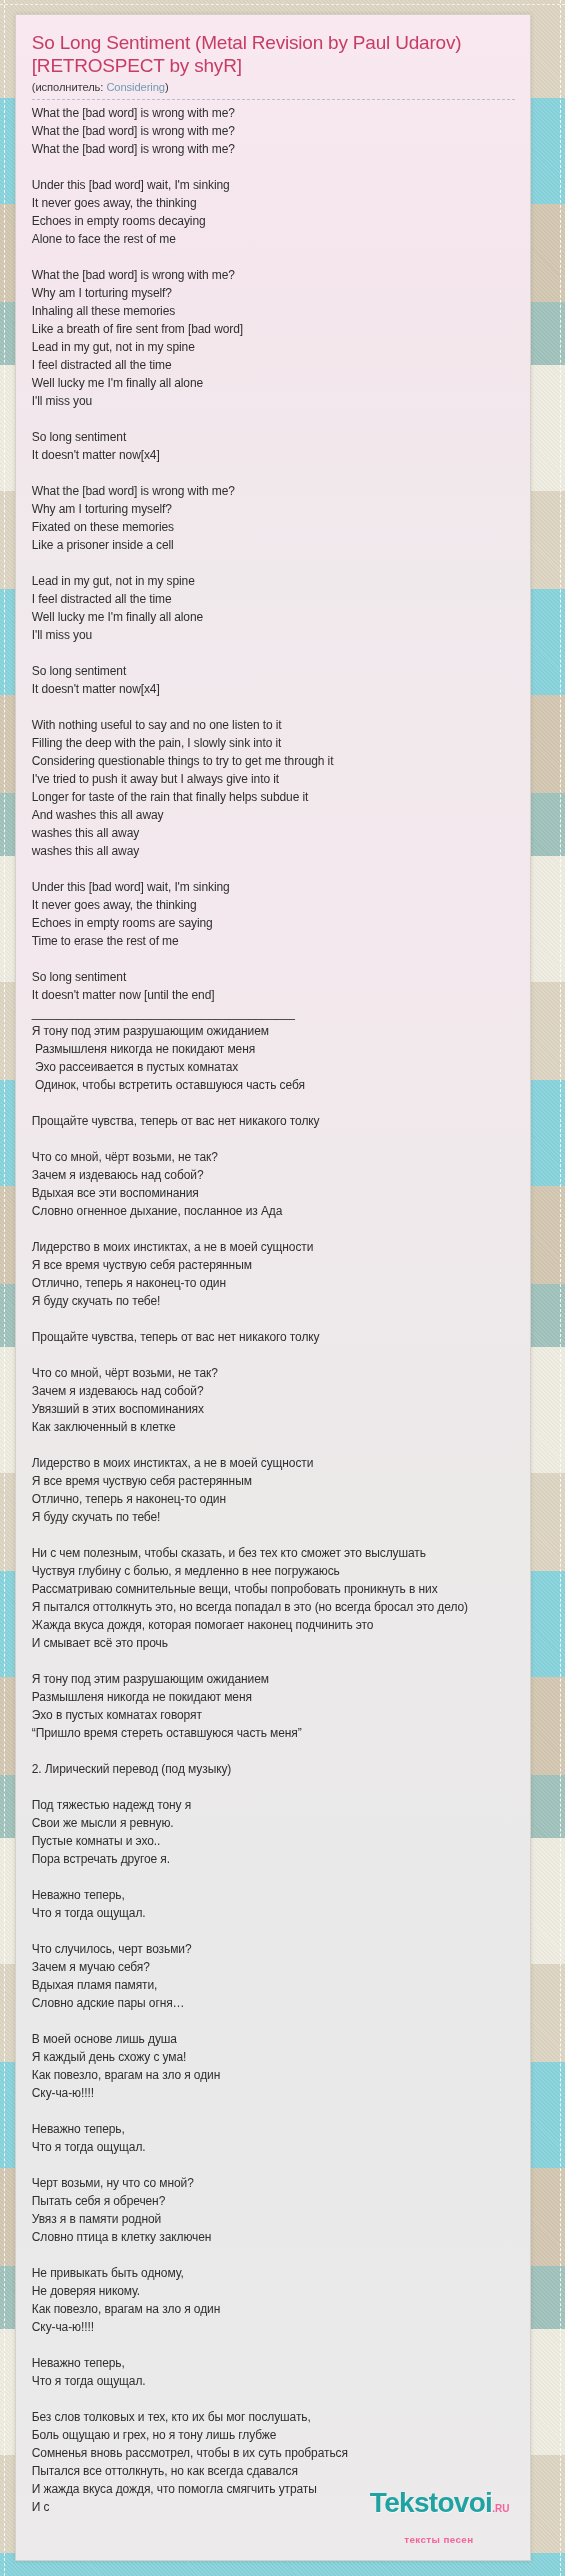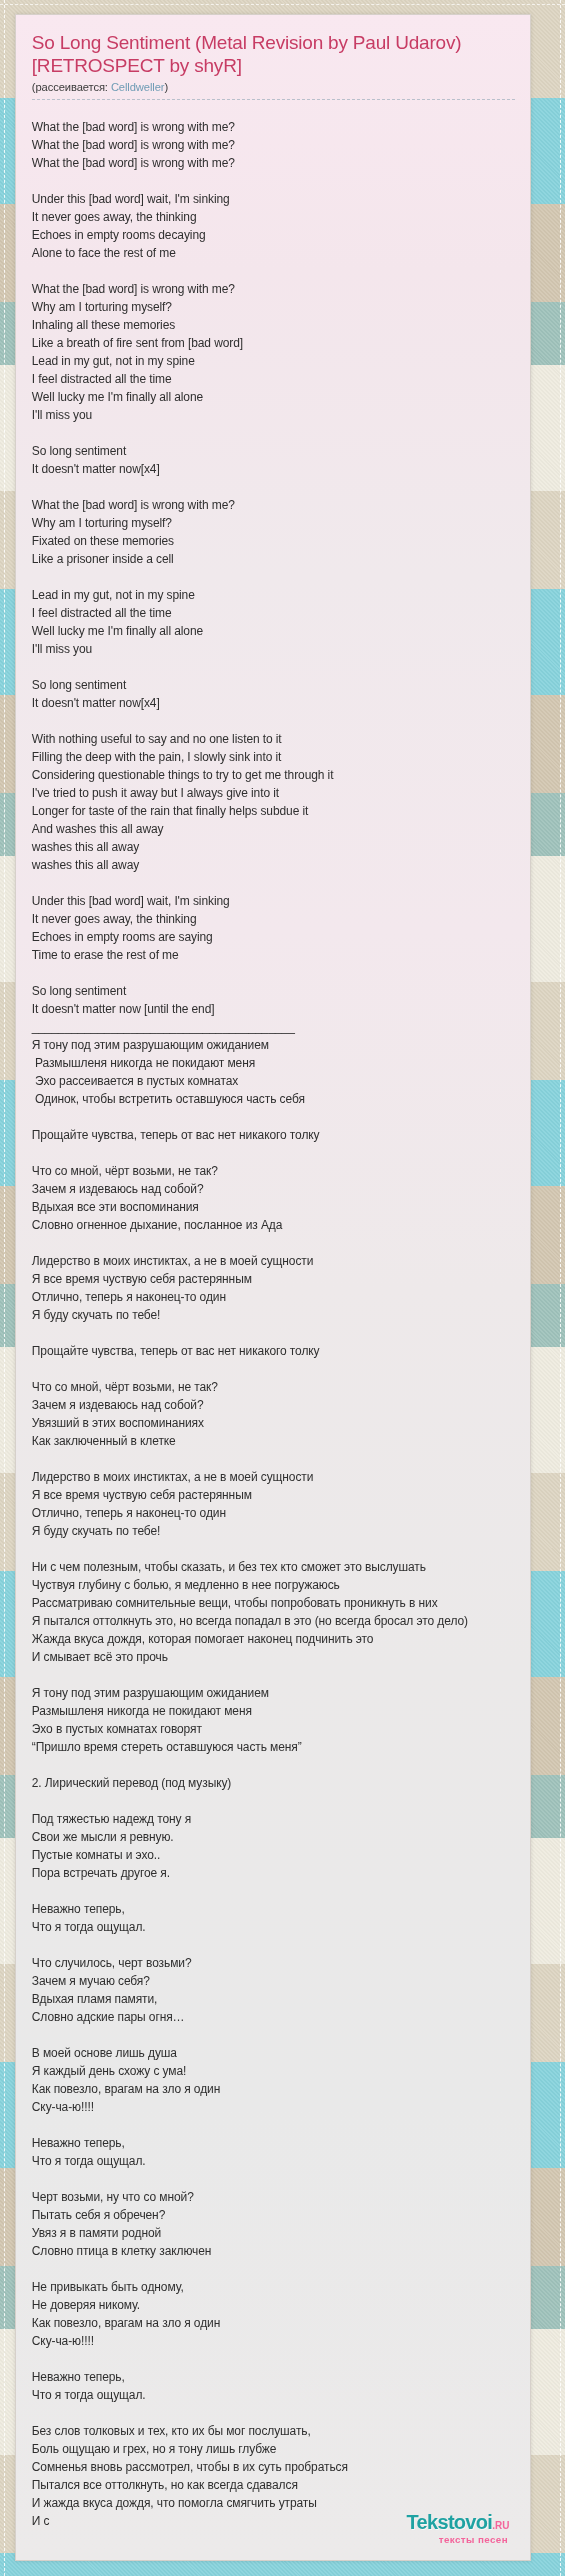--- a/index.html
+++ b/index.html
@@ -44,58 +44,58 @@
   .artist-line{
     margin-top:3.5px;
     font-size:11.2px;line-height:13.3px;color:#3a3a3a;letter-spacing:-0.1px;
   }
   .artist-link{color:#6f9cb5;text-decoration:none;cursor:pointer;}
   .dotted-divider{
     margin-top:4.9px;height:0;
     border-top:0.7px dashed #b9c0cc;
   }
   .lyrics{
-    margin-top:18px;
+    margin-top:4px;
     font-size:12px;line-height:18px;
     letter-spacing:-0.1px;
     color:#2f2f2f;
     white-space:pre-wrap;
   }
   .lyric-line{min-height:18px;}
 
   .logo{
     position:absolute;right:21px;bottom:15.4px;
     text-align:right;line-height:1;
     user-select:none;
   }
   .logo-main{
-    font-size:20px;font-weight:bold;letter-spacing:-0.7px;
+    font-size:28px;font-weight:bold;letter-spacing:-0.7px;
     color:#1fa2a2;
     text-shadow:0.7px 0.7px 0 rgba(255,255,255,.6);
   }
   .logo-suffix{
     font-size:10px;font-weight:bold;color:#f4649b;letter-spacing:0;
   }
   .logo-tagline{
-    margin-top:3px;padding-right:1.4px;
-    font-size:9.8px;font-weight:bold;color:#f4649b;letter-spacing:0.4px;
+    margin-top:18px;padding-right:1.4px;
+    font-size:9.8px;font-weight:bold;color:#f4649b;letter-spacing:0.4px;text-align:center;
   }
 </style>
 </head>
 <body>
 
 <div class="texture"></div>
 <div class="stitch left"></div>
 <div class="stitch right"></div>
 <div class="stitch-top"></div>
 
 <div class="card">
   <h1 class="title">So Long Sentiment (Metal Revision by Paul Udarov) [RETROSPECT by shyR]</h1>
 
-  <div class="artist-line"><span>(рассеивается:</span> <a class="artist-link">Celldweller</a><span>)</span></div>
+  <div class="artist-line"><span>(исполнитель:</span> <a class="artist-link">Considering</a><span>)</span></div>
 
   <div class="dotted-divider"></div>
 
   <div class="lyrics"><div class="lyric-line">What the [bad word] is wrong with me?</div><div class="lyric-line">What the [bad word] is wrong with me?</div><div class="lyric-line">What the [bad word] is wrong with me?</div><div class="lyric-line">&nbsp;</div><div class="lyric-line">Under this [bad word] wait, I'm sinking</div><div class="lyric-line">It never goes away, the thinking</div><div class="lyric-line">Echoes in empty rooms decaying</div><div class="lyric-line">Alone to face the rest of me</div><div class="lyric-line">&nbsp;</div><div class="lyric-line">What the [bad word] is wrong with me?</div><div class="lyric-line">Why am I torturing myself?</div><div class="lyric-line">Inhaling all these memories</div><div class="lyric-line">Like a breath of fire sent from [bad word]</div><div class="lyric-line">Lead in my gut, not in my spine</div><div class="lyric-line">I feel distracted all the time</div><div class="lyric-line">Well lucky me I'm finally all alone</div><div class="lyric-line">I'll miss you</div><div class="lyric-line">&nbsp;</div><div class="lyric-line">So long sentiment</div><div class="lyric-line">It doesn't matter now[x4]</div><div class="lyric-line">&nbsp;</div><div class="lyric-line">What the [bad word] is wrong with me?</div><div class="lyric-line">Why am I torturing myself?</div><div class="lyric-line">Fixated on these memories</div><div class="lyric-line">Like a prisoner inside a cell</div><div class="lyric-line">&nbsp;</div><div class="lyric-line">Lead in my gut, not in my spine</div><div class="lyric-line">I feel distracted all the time</div><div class="lyric-line">Well lucky me I'm finally all alone</div><div class="lyric-line">I'll miss you</div><div class="lyric-line">&nbsp;</div><div class="lyric-line">So long sentiment</div><div class="lyric-line">It doesn't matter now[x4]</div><div class="lyric-line">&nbsp;</div><div class="lyric-line">With nothing useful to say and no one listen to it</div><div class="lyric-line">Filling the deep with the pain, I slowly sink into it</div><div class="lyric-line">Considering questionable things to try to get me through it</div><div class="lyric-line">I've tried to push it away but I always give into it</div><div class="lyric-line">Longer for taste of the rain that finally helps subdue it</div><div class="lyric-line">And washes this all away</div><div class="lyric-line">washes this all away</div><div class="lyric-line">washes this all away</div><div class="lyric-line">&nbsp;</div><div class="lyric-line">Under this [bad word] wait, I'm sinking</div><div class="lyric-line">It never goes away, the thinking</div><div class="lyric-line">Echoes in empty rooms are saying</div><div class="lyric-line">Time to erase the rest of me</div><div class="lyric-line">&nbsp;</div><div class="lyric-line">So long sentiment</div><div class="lyric-line">It doesn't matter now [until the end]</div><div class="lyric-line">________________________________________</div><div class="lyric-line">Я тону под этим разрушающим ожиданием</div><div class="lyric-line"> Размышленя никогда не покидают меня</div><div class="lyric-line"> Эхо рассеивается в пустых комнатах</div><div class="lyric-line"> Одинок, чтобы встретить оставшуюся часть себя</div><div class="lyric-line">&nbsp;</div><div class="lyric-line">Прощайте чувства, теперь от вас нет никакого толку</div><div class="lyric-line">&nbsp;</div><div class="lyric-line">Что со мной, чёрт возьми, не так?</div><div class="lyric-line">Зачем я издеваюсь над собой?</div><div class="lyric-line">Вдыхая все эти воспоминания</div><div class="lyric-line">Словно огненное дыхание, посланное из Ада</div><div class="lyric-line">&nbsp;</div><div class="lyric-line">Лидерство в моих инстиктах, а не в моей сущности</div><div class="lyric-line">Я все время чуствую себя растерянным</div><div class="lyric-line">Отлично, теперь я наконец-то один</div><div class="lyric-line">Я буду скучать по тебе!</div><div class="lyric-line">&nbsp;</div><div class="lyric-line">Прощайте чувства, теперь от вас нет никакого толку</div><div class="lyric-line">&nbsp;</div><div class="lyric-line">Что со мной, чёрт возьми, не так?</div><div class="lyric-line">Зачем я издеваюсь над собой?</div><div class="lyric-line">Увязший в этих воспоминаниях</div><div class="lyric-line">Как заключенный в клетке</div><div class="lyric-line">&nbsp;</div><div class="lyric-line">Лидерство в моих инстиктах, а не в моей сущности</div><div class="lyric-line">Я все время чуствую себя растерянным</div><div class="lyric-line">Отлично, теперь я наконец-то один</div><div class="lyric-line">Я буду скучать по тебе!</div><div class="lyric-line">&nbsp;</div><div class="lyric-line">Ни с чем полезным, чтобы сказать, и без тех кто сможет это выслушать</div><div class="lyric-line">Чуствуя глубину с болью, я медленно в нее погружаюсь</div><div class="lyric-line">Рассматриваю сомнительные вещи, чтобы попробовать проникнуть в них</div><div class="lyric-line">Я пытался оттолкнуть это, но всегда попадал в это (но всегда бросал это дело)</div><div class="lyric-line">Жажда вкуса дождя, которая помогает наконец подчинить это</div><div class="lyric-line">И смывает всё это прочь</div><div class="lyric-line">&nbsp;</div><div class="lyric-line">Я тону под этим разрушающим ожиданием</div><div class="lyric-line">Размышленя никогда не покидают меня</div><div class="lyric-line">Эхо в пустых комнатах говорят</div><div class="lyric-line">“Пришло время стереть оставшуюся часть меня”</div><div class="lyric-line">&nbsp;</div><div class="lyric-line">2. Лирический перевод (под музыку)</div><div class="lyric-line">&nbsp;</div><div class="lyric-line">Под тяжестью надежд тону я</div><div class="lyric-line">Свои же мысли я ревную.</div><div class="lyric-line">Пустые комнаты и эхо..</div><div class="lyric-line">Пора встречать другое я.</div><div class="lyric-line">&nbsp;</div><div class="lyric-line">Неважно теперь,</div><div class="lyric-line">Что я тогда ощущал.</div><div class="lyric-line">&nbsp;</div><div class="lyric-line">Что случилось, черт возьми?</div><div class="lyric-line">Зачем я мучаю себя?</div><div class="lyric-line">Вдыхая пламя памяти,</div><div class="lyric-line">Словно адские пары огня…</div><div class="lyric-line">&nbsp;</div><div class="lyric-line">В моей основе лишь душа</div><div class="lyric-line">Я каждый день схожу с ума!</div><div class="lyric-line">Как повезло, врагам на зло я один</div><div class="lyric-line">Ску-ча-ю!!!!</div><div class="lyric-line">&nbsp;</div><div class="lyric-line">Неважно теперь,</div><div class="lyric-line">Что я тогда ощущал.</div><div class="lyric-line">&nbsp;</div><div class="lyric-line">Черт возьми, ну что со мной?</div><div class="lyric-line">Пытать себя я обречен?</div><div class="lyric-line">Увяз я в памяти родной</div><div class="lyric-line">Словно птица в клетку заключен</div><div class="lyric-line">&nbsp;</div><div class="lyric-line">Не привыкать быть одному,</div><div class="lyric-line">Не доверяя никому.</div><div class="lyric-line">Как повезло, врагам на зло я один</div><div class="lyric-line">Ску-ча-ю!!!!</div><div class="lyric-line">&nbsp;</div><div class="lyric-line">Неважно теперь,</div><div class="lyric-line">Что я тогда ощущал.</div><div class="lyric-line">&nbsp;</div><div class="lyric-line">Без слов толковых и тех, кто их бы мог послушать,</div><div class="lyric-line">Боль ощущаю и грех, но я тону лишь глубже</div><div class="lyric-line">Сомненья вновь рассмотрел, чтобы в их суть пробраться</div><div class="lyric-line">Пытался все оттолкнуть, но как всегда сдавался</div><div class="lyric-line">И жажда вкуса дождя, что помогла смягчить утраты</div><div class="lyric-line">И с</div></div>
 
   <div class="logo">
     <div><span class="logo-main">Tekstovoi</span><span class="logo-suffix">.RU</span></div>
     <div class="logo-tagline">тексты песен</div>
   </div>
 </div>

